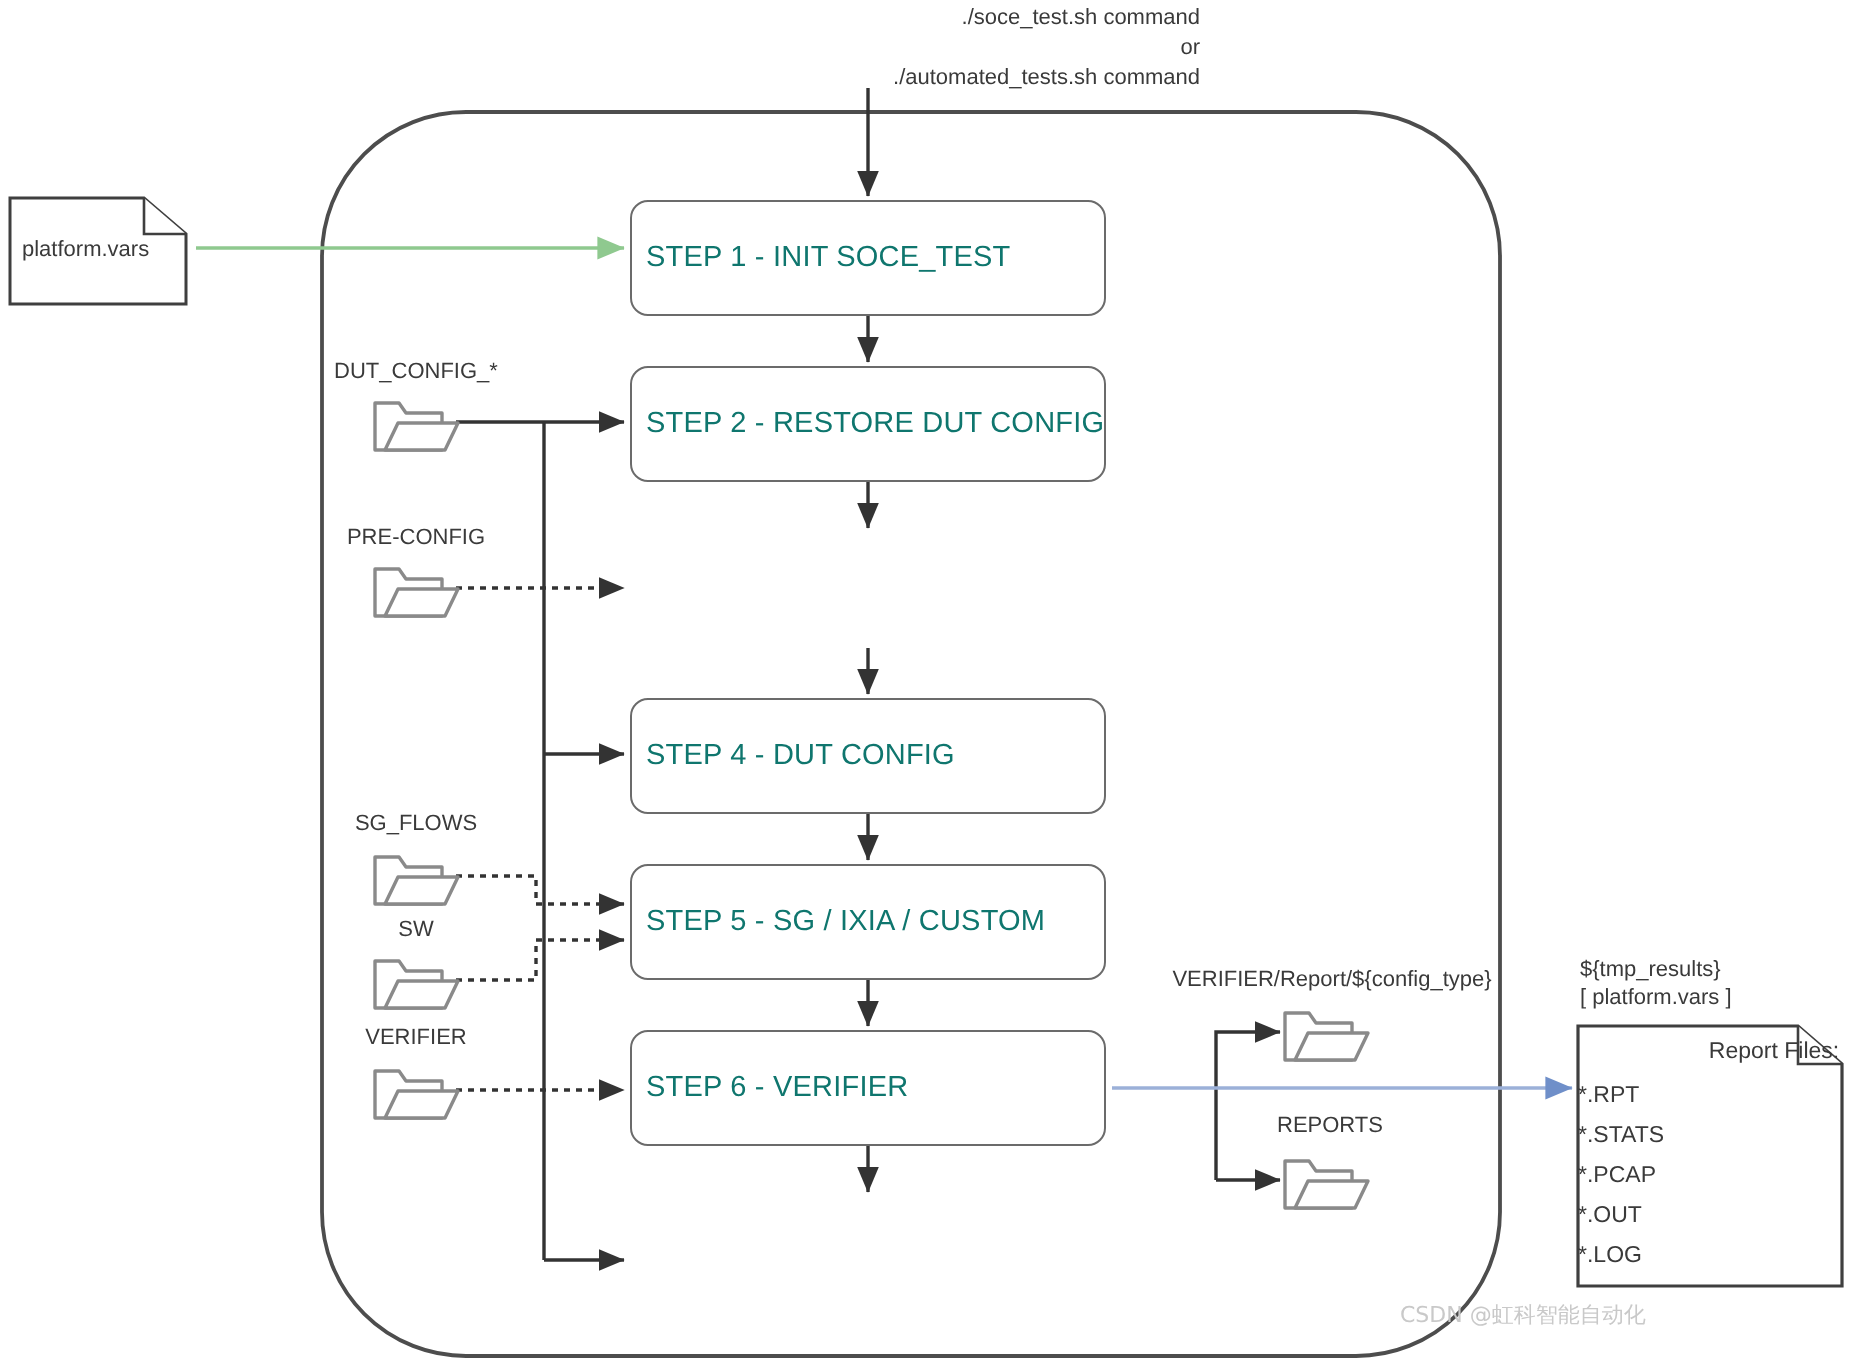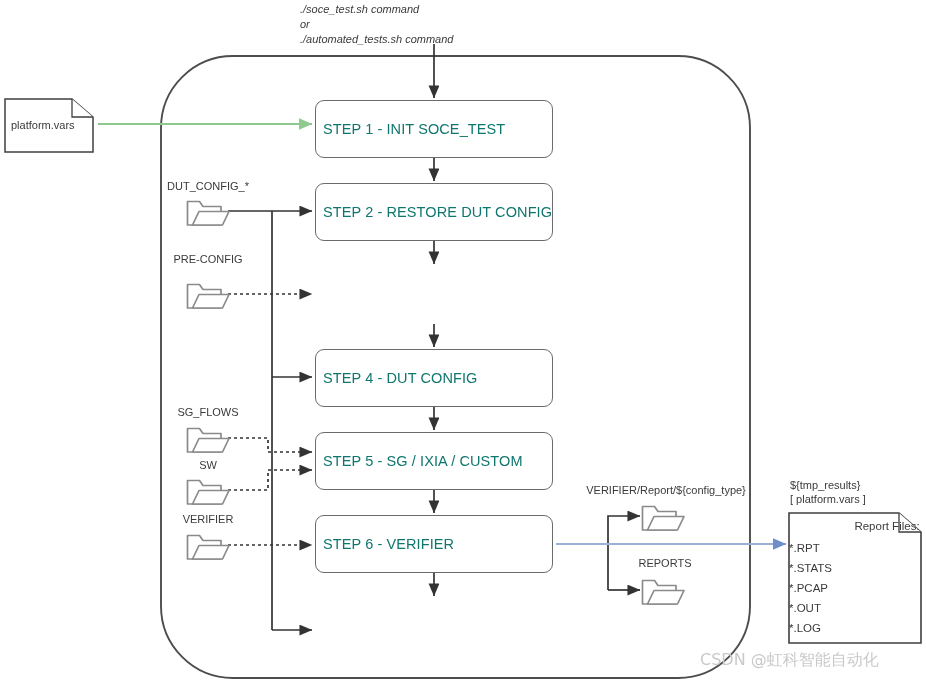--- a/index.html
+++ b/index.html
@@ -25,26 +25,25 @@
     width: 926px;
     height: 683px;
     pointer-events: none;
   }
   
   .cmd-header {
     position: absolute;
     left: 300px;
     top: 2px;
     width: 300px;
-    text-align: left;
+    text-align: right;
     font-size: 11px;
     color: #3a3a3a;
     line-height: 15px;
     white-space: pre;
-    font-style: italic;
   }
   
   .step-box {
     position: absolute;
     left: 315px;
     width: 238px;
     height: 58px;
     border: 1.6px solid #6b6b6b;
     border-radius: 9px;
     background: #ffffff;
@@ -79,21 +78,21 @@
     position: absolute;
     font-size: 11px;
     color: #3a3a3a;
     white-space: nowrap;
   }
   
   .watermark {
     position: absolute;
     left: 700px;
     top: 650px;
-    font-size: 16px;
+    font-size: 11px;
     color: #c9c9c9;
     white-space: nowrap;
     font-family: "DejaVu Sans", sans-serif;
   }
 </style>
 </head>
 <body>
 
 <div id="canvas">
 
@@ -177,21 +176,21 @@
     <span class="step-label">STEP 4 - DUT CONFIG</span>
   </div>
   <div class="step-box" style="top:432px;">
     <span class="step-label">STEP 5 - SG / IXIA / CUSTOM</span>
   </div>
   <div class="step-box" style="top:515px;">
     <span class="step-label">STEP 6 - VERIFIER</span>
   </div>
 
   <div class="folder-caption" style="left:128px; top:180px; width:160px;">DUT_CONFIG_*</div>
-  <div class="folder-caption" style="left:128px; top:253px; width:160px;">PRE-CONFIG</div>
+  <div class="folder-caption" style="left:128px; top:263px; width:160px;">PRE-CONFIG</div>
   <div class="folder-caption" style="left:128px; top:406px; width:160px;">SG_FLOWS</div>
   <div class="folder-caption" style="left:128px; top:459px; width:160px;">SW</div>
   <div class="folder-caption" style="left:128px; top:513px; width:160px;">VERIFIER</div>
 
   <div class="folder-caption" style="left:568px; top:484px; width:196px;">VERIFIER/Report/${config_type}</div>
   <div class="folder-caption" style="left:585px; top:557px; width:160px;">REPORTS</div>
 
   <div class="doc-title-text" style="left:11px; top:119px;">platform.vars</div>
 
   <div class="doc-caption" style="left:790px; top:478px; width:132px;">${tmp_results}

